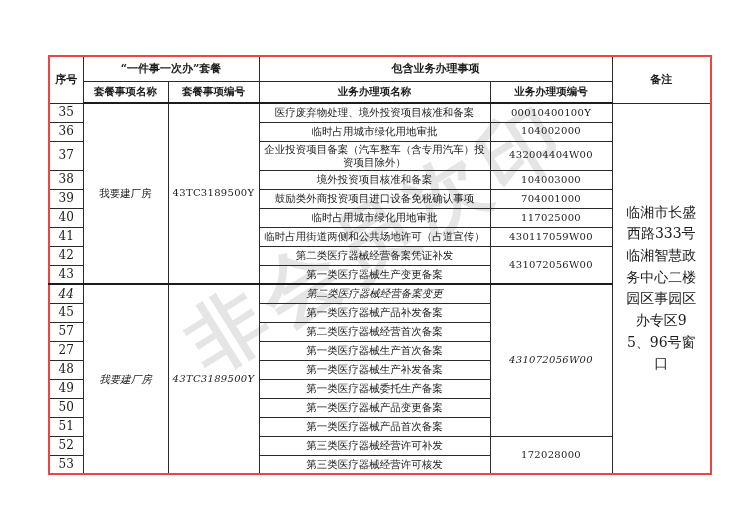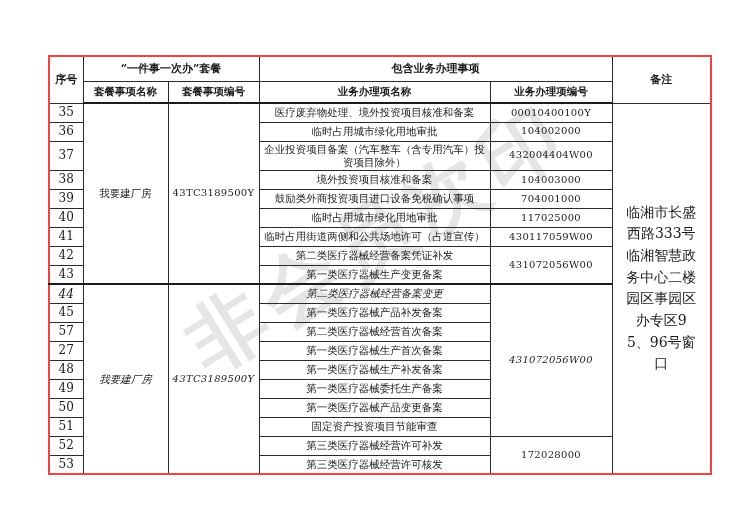--- a/index.html
+++ b/index.html
@@ -141,21 +141,21 @@
     <tr class="data-row">
       <td class="no-cell">49</td>
       <td>第一类医疗器械委托生产备案</td>
     </tr>
     <tr class="data-row">
       <td class="no-cell">50</td>
       <td>第一类医疗器械产品变更备案</td>
     </tr>
     <tr class="data-row">
       <td class="no-cell">51</td>
-      <td>固定资产投资项目节能审查</td>
+      <td>第一类医疗器械产品首次备案</td>
     </tr>
     <tr class="data-row">
       <td class="no-cell">52</td>
       <td>第三类医疗器械经营许可补发</td>
       <td rowspan="2" class="code-cell">172028000</td>
     </tr>
     <tr class="data-row">
       <td class="no-cell">53</td>
       <td>第三类医疗器械经营许可核发</td>
     </tr>

